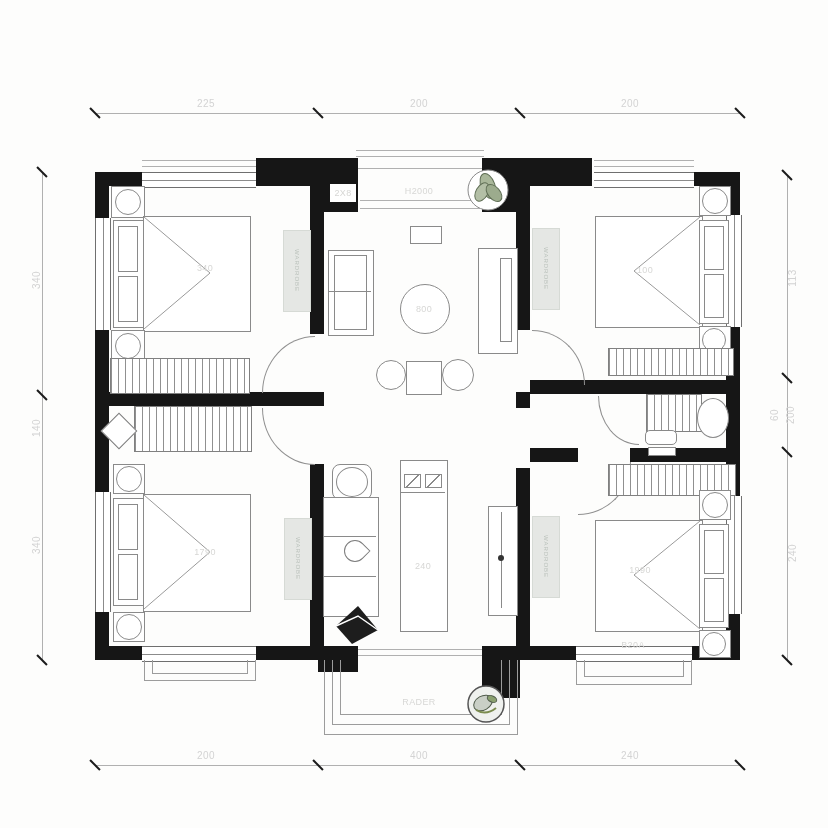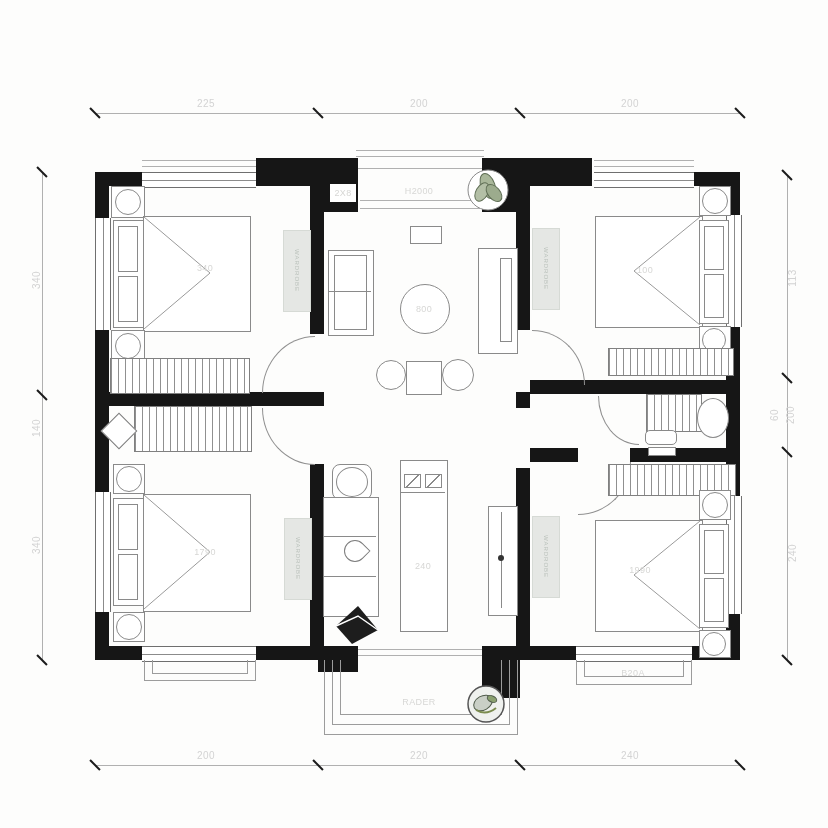--- a/index.html
+++ b/index.html
@@ -52,21 +52,21 @@
   <div class="faint" style="left:206px;top:103px">225</div>
   <div class="faint" style="left:419px;top:103px">200</div>
   <div class="faint" style="left:630px;top:103px">200</div>
 
   <div class="hline" style="left:95px;top:765px;width:645px;height:1px"></div>
   <div class="tick" style="left:88px;top:764px"></div>
   <div class="tick" style="left:311px;top:764px"></div>
   <div class="tick" style="left:513px;top:764px"></div>
   <div class="tick" style="left:733px;top:764px"></div>
   <div class="faint" style="left:206px;top:755px">200</div>
-  <div class="faint" style="left:419px;top:755px">220</div>
+  <div class="faint" style="left:419px;top:755px">400</div>
   <div class="faint" style="left:630px;top:755px">240</div>
 
   <div class="vline" style="left:42px;top:172px;width:1px;height:488px"></div>
   <div class="tick" style="left:35px;top:171px"></div>
   <div class="tick" style="left:35px;top:394px"></div>
   <div class="tick" style="left:35px;top:659px"></div>
   <div class="faint rot" style="left:36px;top:280px">340</div>
   <div class="faint rot" style="left:36px;top:428px">140</div>
   <div class="faint rot" style="left:36px;top:545px">340</div>
 
@@ -103,21 +103,21 @@
   <div class="wall" style="left:256px;top:646px;width:64px;height:14px"></div>
   <div class="wall" style="left:520px;top:646px;width:56px;height:14px"></div>
   <div class="wall" style="left:692px;top:646px;width:48px;height:14px"></div>
   <div class="win-h" style="left:142px;top:646px;width:114px;height:14px"></div>
   <div class="win-h" style="left:576px;top:646px;width:116px;height:14px"></div>
 
   <div class="usill" style="left:144px;top:660px;width:110px;height:20px"></div>
   <div class="usill" style="left:152px;top:660px;width:94px;height:13px"></div>
   <div class="usill" style="left:576px;top:660px;width:114px;height:24px"></div>
   <div class="usill" style="left:584px;top:660px;width:98px;height:16px"></div>
-  <div class="rlabel" style="left:633px;top:673px">B20A</div>
+  <div class="rlabel" style="left:633px;top:645px">B20A</div>
 
   <div class="hline" style="left:356px;top:150px;width:128px;height:1px"></div>
   <div class="hline" style="left:356px;top:156px;width:128px;height:1px"></div>
   <div class="hline" style="left:356px;top:168px;width:128px;height:1px"></div>
   <div class="wall" style="left:318px;top:158px;width:40px;height:54px"></div>
   <div class="wall" style="left:482px;top:158px;width:38px;height:54px"></div>
   <div class="abs" style="left:330px;top:184px;width:26px;height:18px;background:#fff"></div>
   <div class="rlabel" style="left:343px;top:193px">2X8</div>
   <div class="rlabel" style="left:419px;top:191px">H2000</div>
   <div class="hline" style="left:360px;top:200px;width:120px;height:1px"></div>

